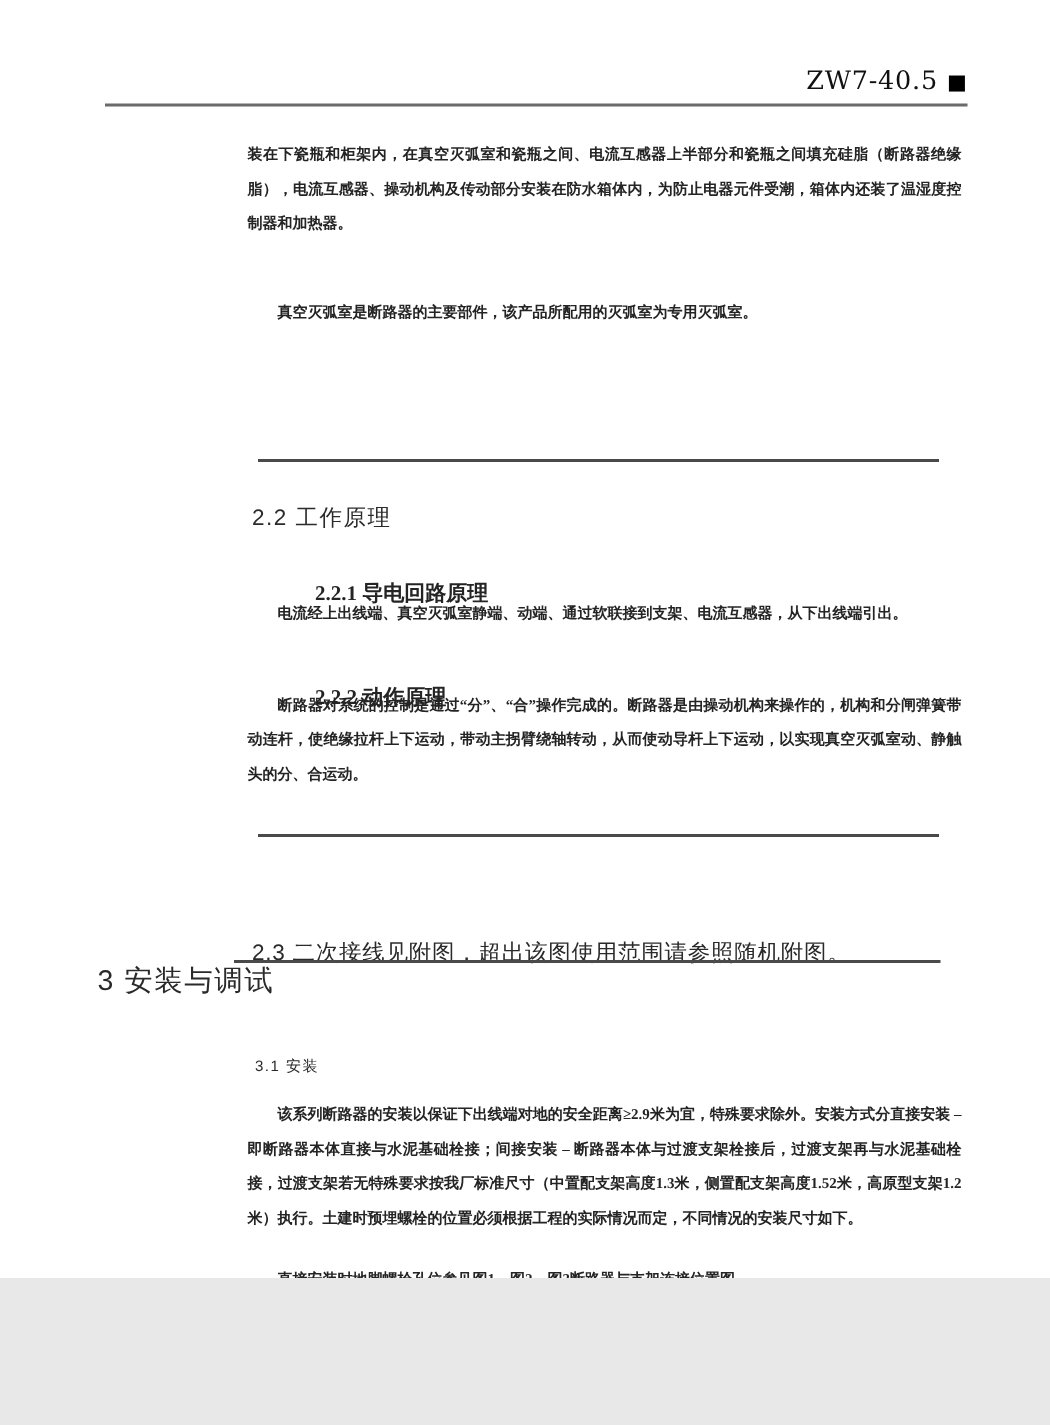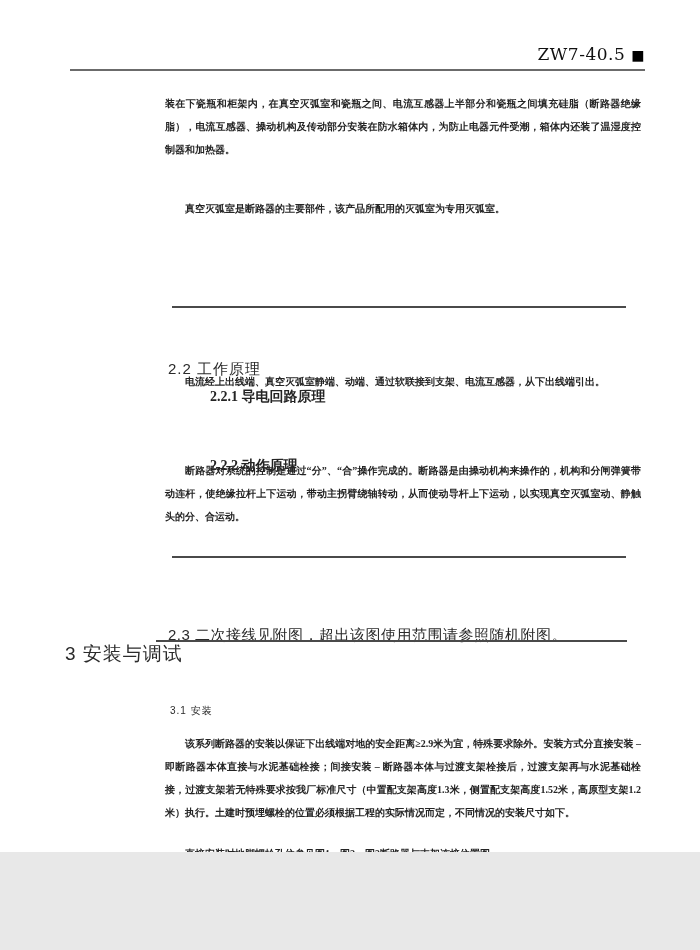--- a/index.html
+++ b/index.html
@@ -66,21 +66,21 @@
   }
   
   .h-sans {
     position: absolute;
     font-family: "Liberation Sans", sans-serif;
     font-weight: normal;
     color: #2a2a2a;
     margin: 0;
     white-space: nowrap;
   }
-  .h22  { left: 168px; top: 336px; font-size: 15px; letter-spacing: 1px; margin-top: 24px; }
+  .h22  { left: 168px; top: 336px; font-size: 15px; letter-spacing: 1px; }
   .h23  { left: 168px; top: 626px; font-size: 15px; letter-spacing: 0.5px; }
   .h3   { left: 65px;  top: 641px; font-size: 19px; letter-spacing: 1px; }
   .h31  { left: 170px; top: 704px; font-size: 10px; letter-spacing: 1px; }
   
   .sep {
     position: absolute;
     height: 2px;
     background: #4a4a4a;
   }
   .sep1 { left: 172px; top: 306px; width: 454px; }
@@ -109,21 +109,21 @@
     left: 629px;
     font-family: "Liberation Sans", sans-serif;
     font-size: 13px;
     color: #222;
   }
   
   #p-intro1 { top: 92px; }
   #p-intro2 { top: 163px; margin-top: 34px; }
   #p-intro3 { top: 186px; }
   #h221     { top: 368px; }
-  #p221     { top: 370px; }
+  #p221     { top: 398px; }
   #h222     { top: 437px; }
   #p222     { top: 459px; }
   #p311     { top: 732px; }
   #p312     { top: 842px; }
 </style>
 </head>
 <body>
 
 <div class="page">
 

